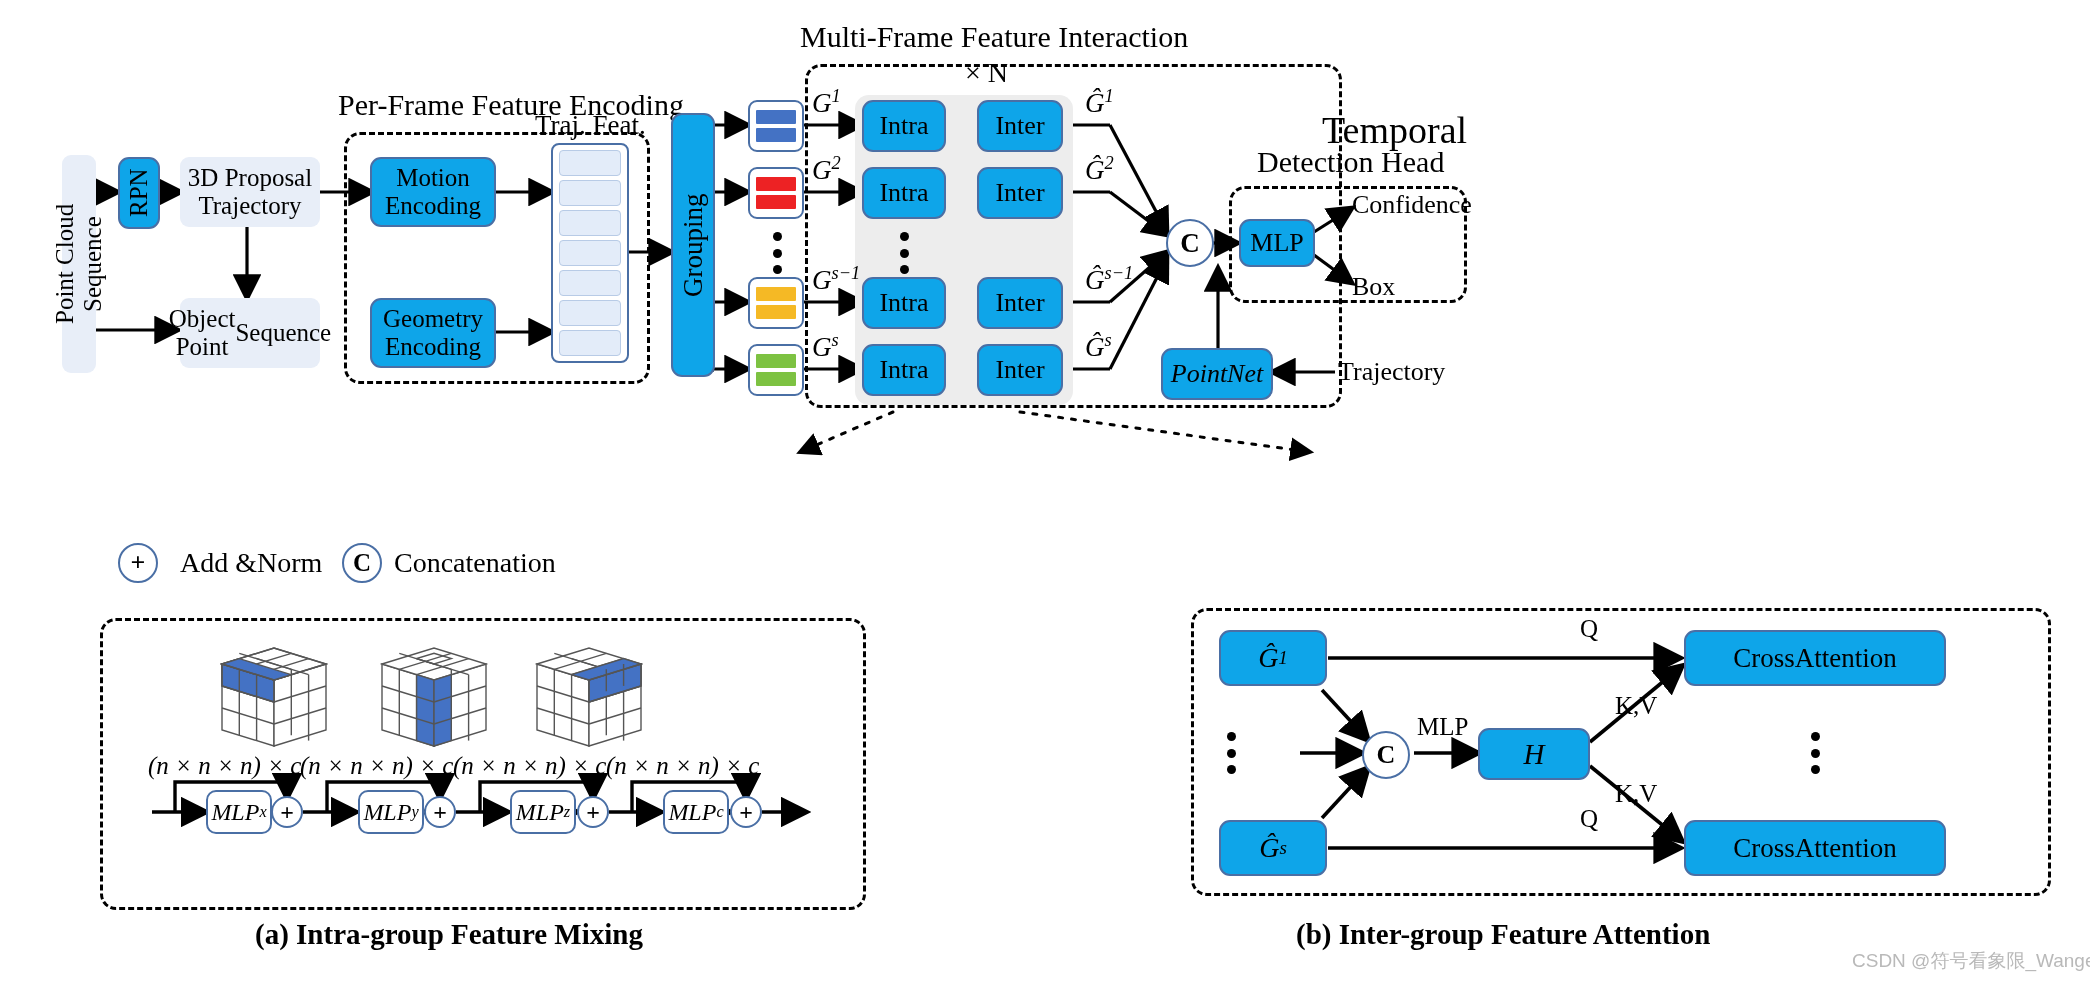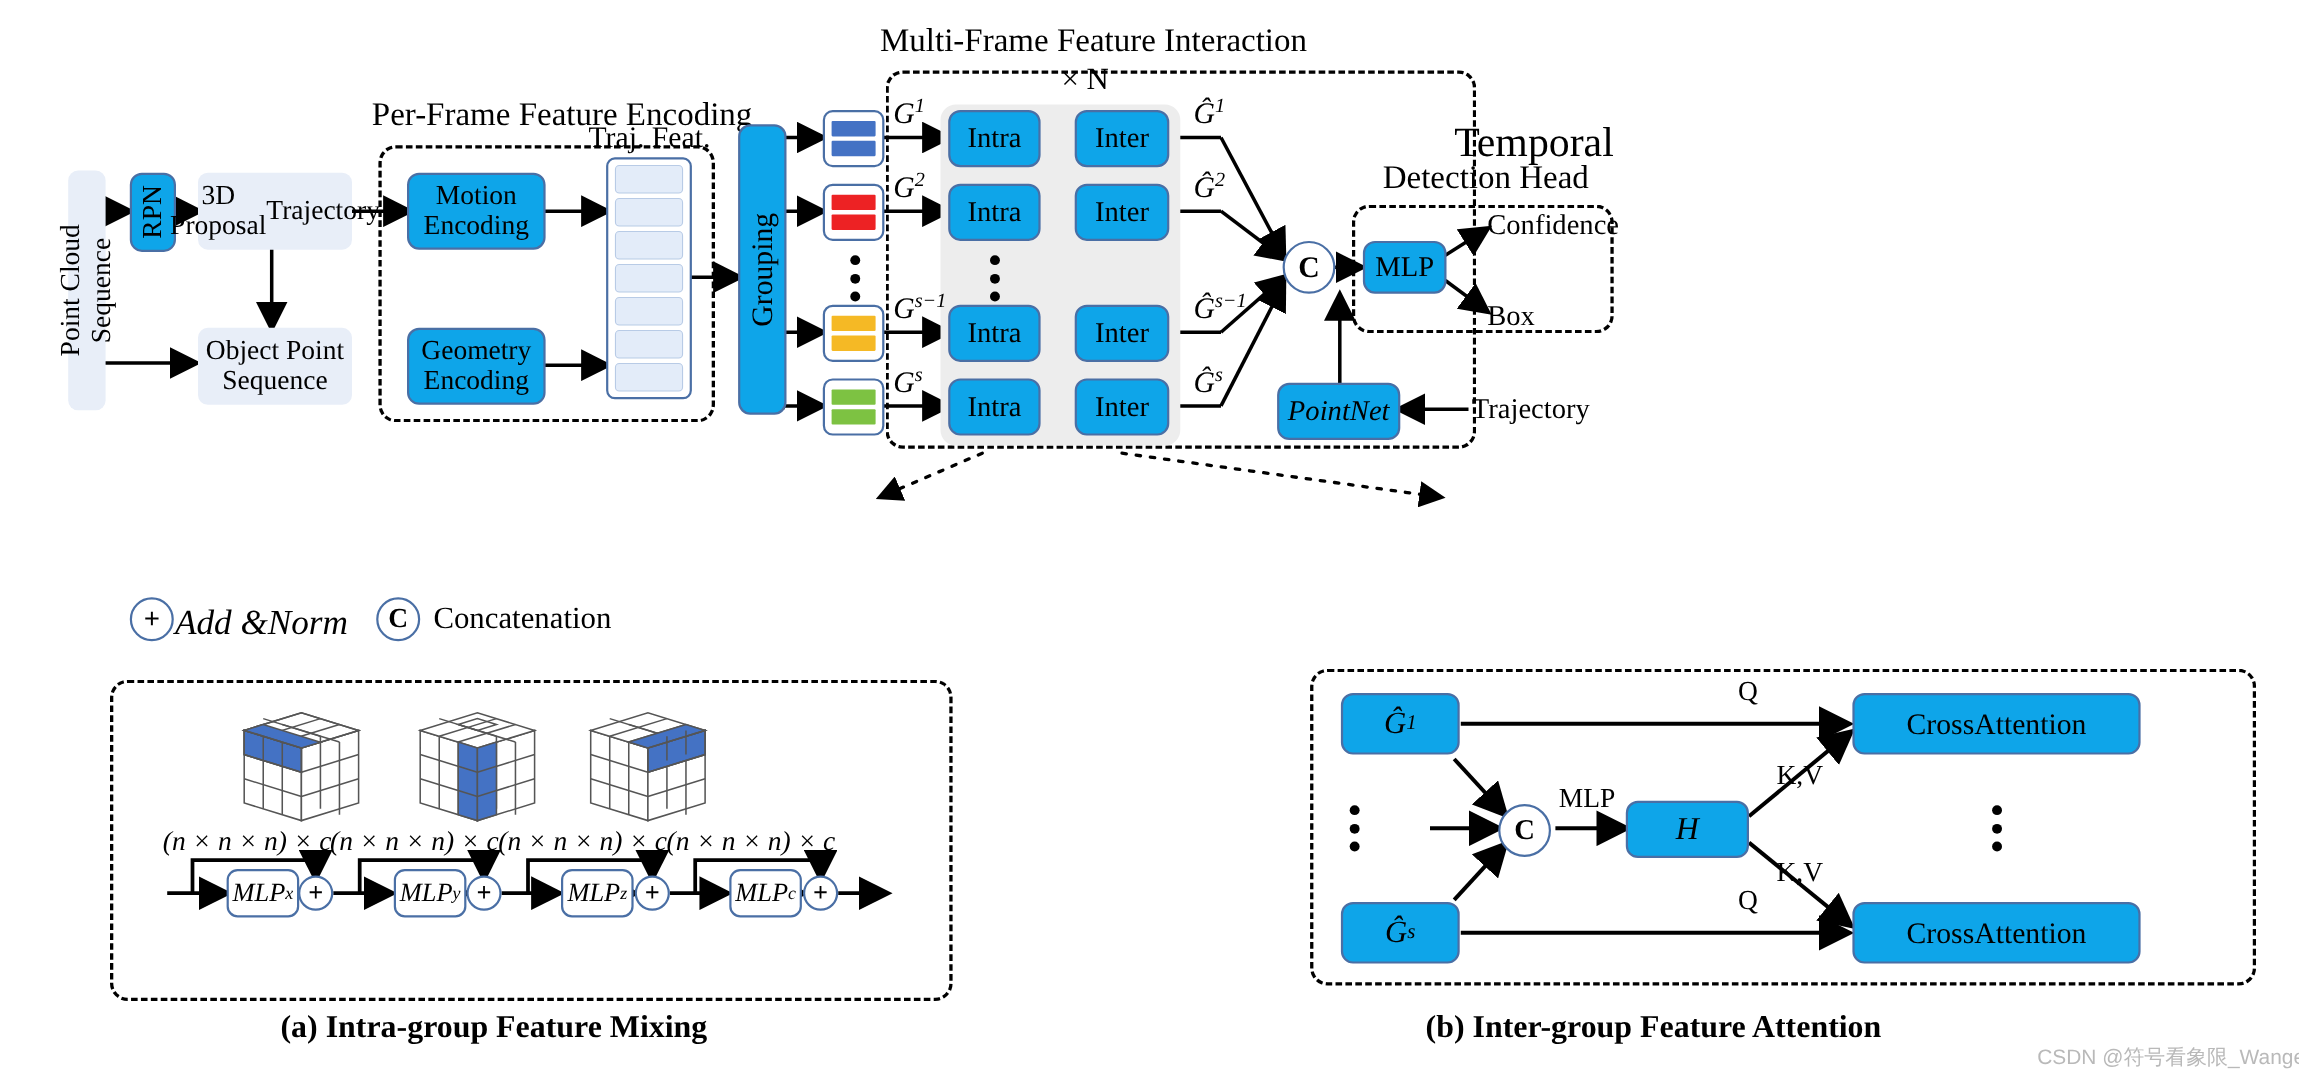--- a/index.html
+++ b/index.html
@@ -136,25 +136,25 @@
   <div class="lbl" style="left:965px;top:57px;font-size:28px;">× N</div>
   <div class="lbl" style="left:535px;top:110px;font-size:27px;">Traj. Feat.</div>
 
   <div class="dashgroup" style="left:344px;top:132px;width:306px;height:252px;"></div>
   <div class="dashgroup" style="left:805px;top:64px;width:537px;height:344px;"></div>
   <div class="dashgroup" style="left:1229px;top:186px;width:238px;height:117px;"></div>
   <div class="grayband" style="left:855px;top:95px;width:218px;height:310px;"></div>
 
   <div class="node fillbox vert" style="left:62px;top:155px;width:34px;height:218px;font-size:25px;">Point Cloud Sequence</div>
   <div class="node rb vert" style="left:118px;top:157px;width:42px;height:72px;font-size:25px;">RPN</div>
-  <div class="node fillbox" style="left:180px;top:157px;width:140px;height:70px;font-size:25px;flex-direction:row;">
+  <div class="node fillbox" style="left:180px;top:157px;width:140px;height:70px;font-size:25px;flex-direction:column;">
     <span>3D Proposal</span>
     <span>Trajectory</span>
   </div>
-  <div class="node fillbox" style="left:180px;top:298px;width:140px;height:70px;font-size:25px;flex-direction:column;">
+  <div class="node fillbox" style="left:180px;top:298px;width:140px;height:70px;font-size:25px;flex-direction:row;">
     <span>Object Point</span>
     <span>Sequence</span>
   </div>
 
   <div class="node rb" style="left:370px;top:157px;width:126px;height:70px;font-size:25px;flex-direction:column;">
     <span>Motion</span>
     <span>Encoding</span>
   </div>
   <div class="node rb" style="left:370px;top:298px;width:126px;height:70px;font-size:25px;flex-direction:column;">
     <span>Geometry</span>
@@ -239,21 +239,21 @@
 
   <div class="circ" style="left:1166px;top:219px;width:48px;height:48px;font-size:27px;">C</div>
   <div class="node rb" style="left:1239px;top:219px;width:76px;height:48px;font-size:26px;">MLP</div>
   <div class="lbl" style="left:1352px;top:190px;font-size:26px;">Confidence</div>
   <div class="lbl" style="left:1352px;top:272px;font-size:26px;">Box</div>
 
   <div class="node rb" style="left:1161px;top:348px;width:112px;height:52px;font-size:26px;font-style:italic;">PointNet</div>
   <div class="lbl" style="left:1338px;top:357px;font-size:26px;">Trajectory</div>
 
   <div class="circ" style="left:118px;top:543px;width:40px;height:40px;font-size:26px;">+</div>
-  <div class="lbl" style="left:159px;top:547px;font-size:32px;font-style:italic;">Add &amp;Norm</div>
+  <div class="lbl" style="left:180px;top:547px;font-size:28px;">Add &amp;Norm</div>
   <div class="circ" style="left:342px;top:543px;width:40px;height:40px;font-size:25px;">C</div>
   <div class="lbl" style="left:394px;top:547px;font-size:28px;">Concatenation</div>
 
   <div class="dashgroup" style="left:100px;top:618px;width:766px;height:292px;"></div>
 
   <svg class="cube" style="left:208px;top:630px;" width="130" height="118" viewBox="0 0 130 118">
     <g stroke="#555" stroke-width="1.4" fill="#fff">
       <g>
           <path d="M14,34 L14,100 L66,116 L66,50 Z"></path>
           <path d="M66,50 L66,116 L118,100 L118,34 Z"></path>

